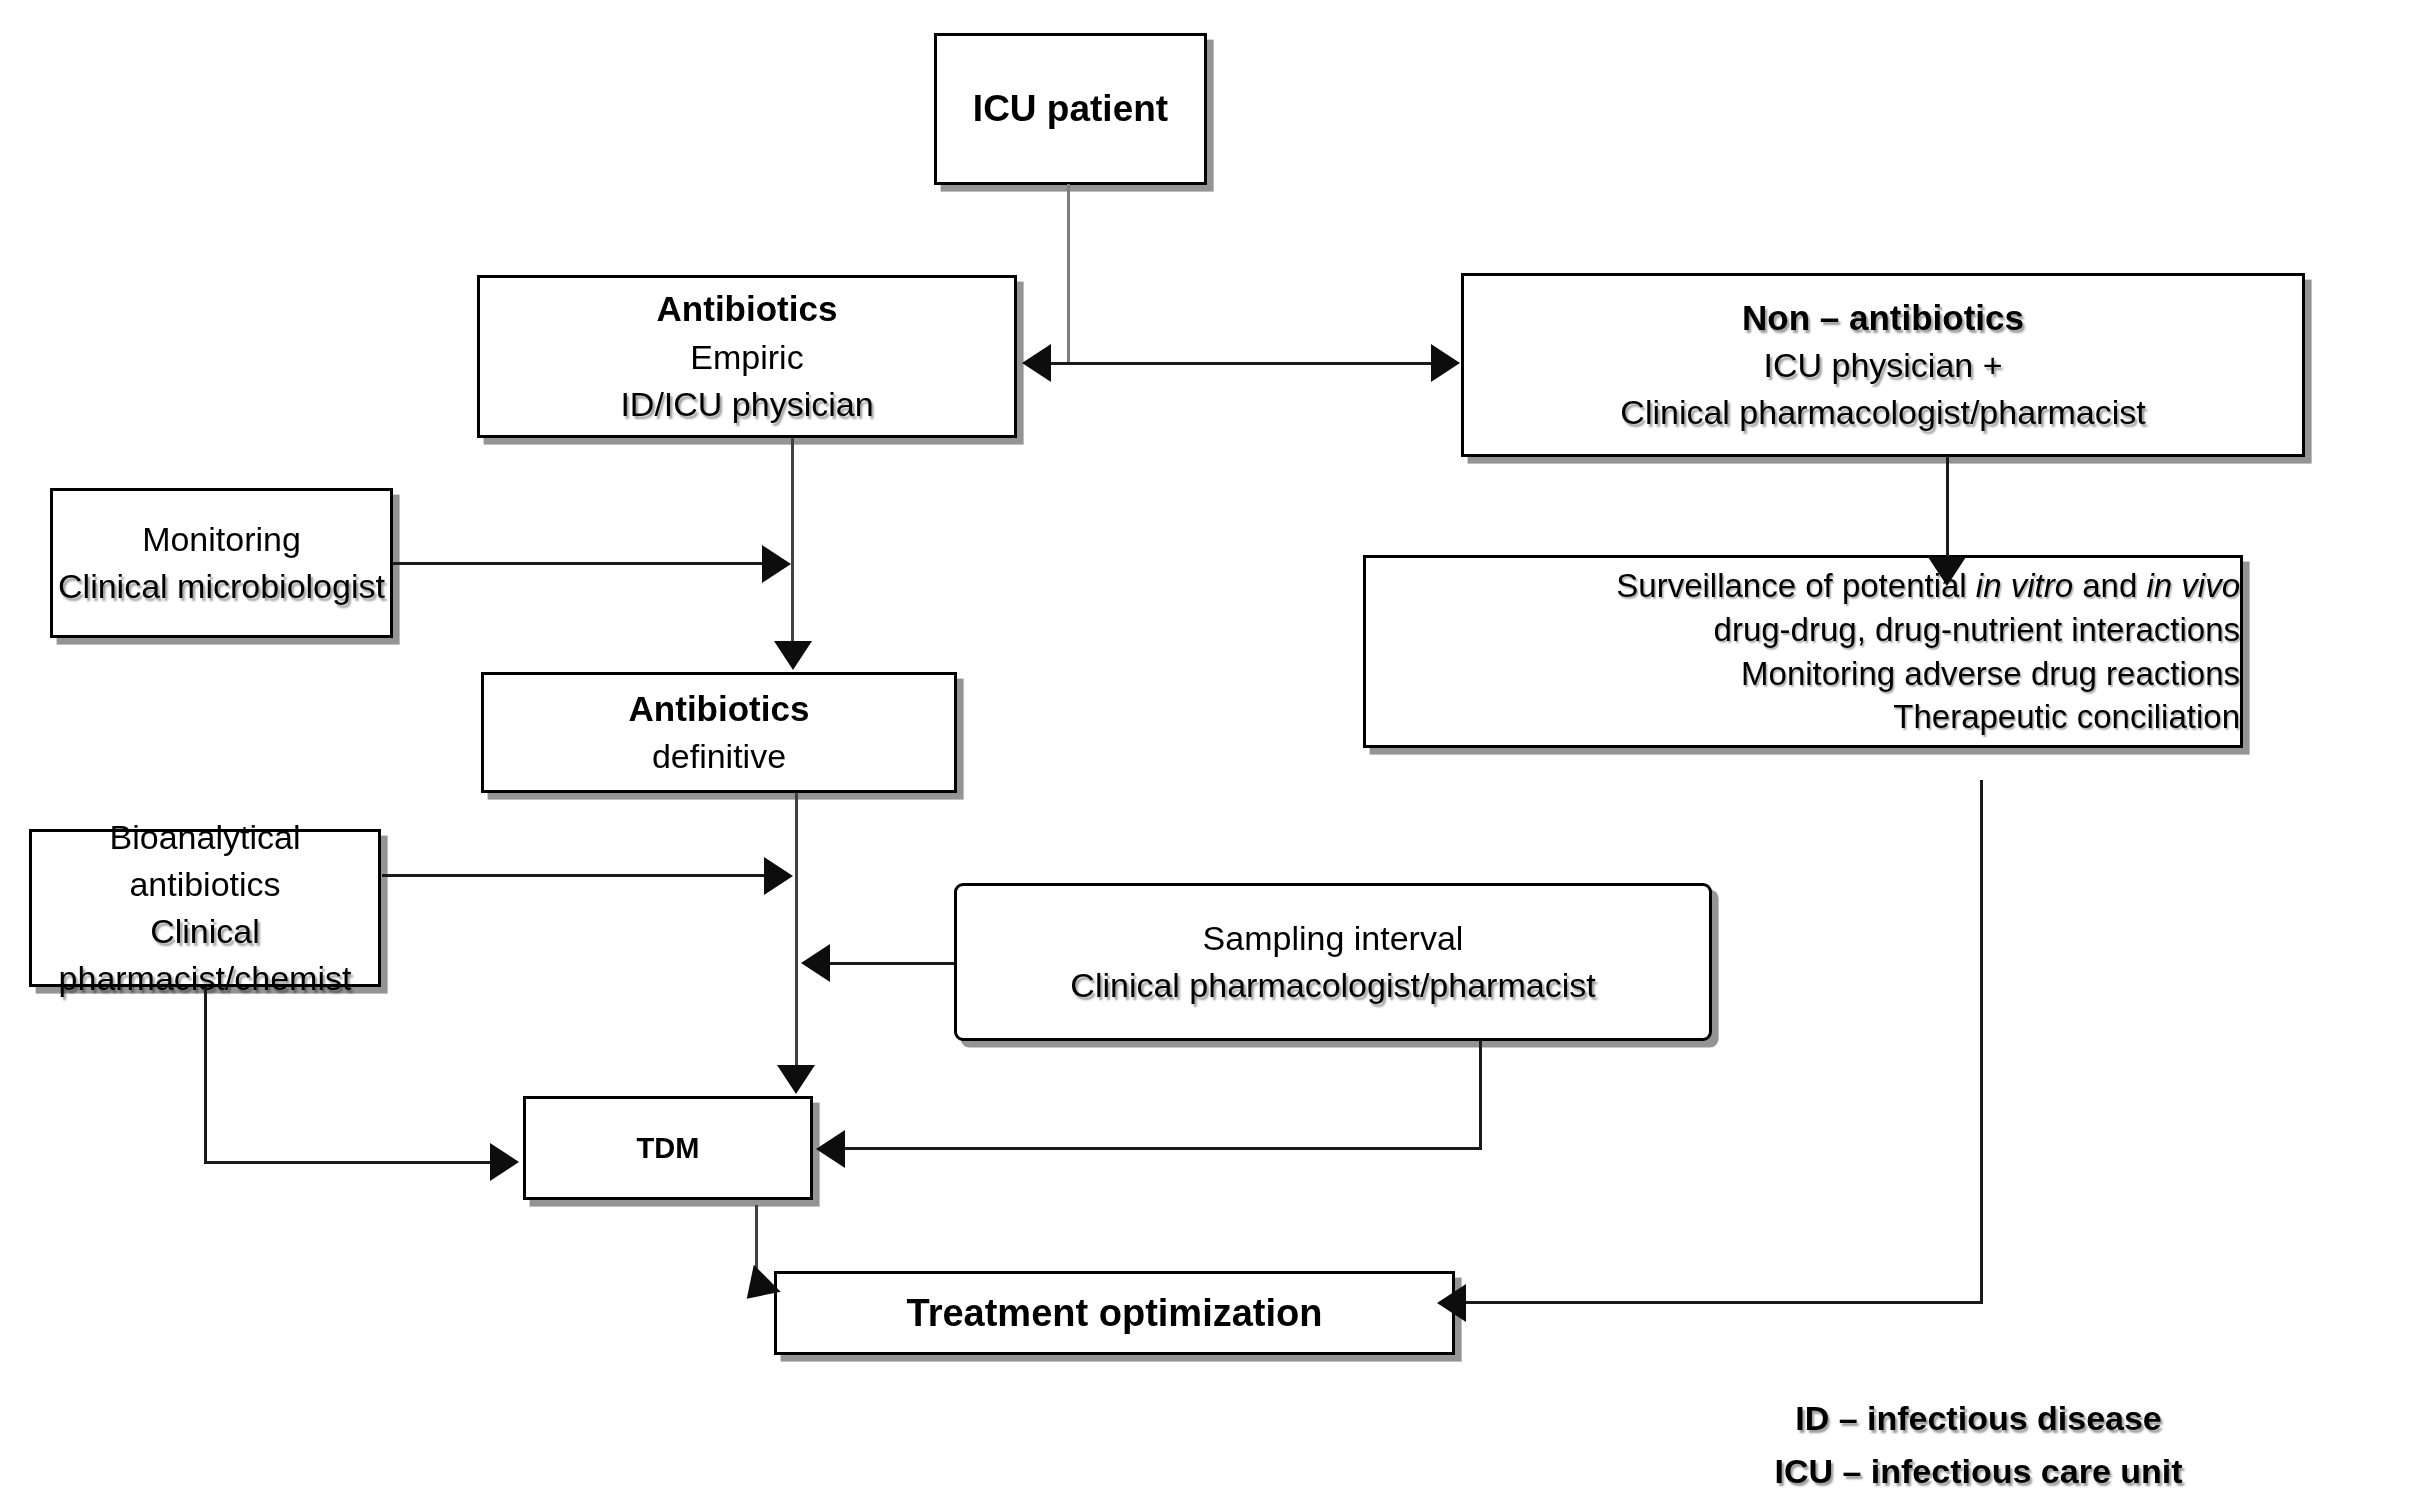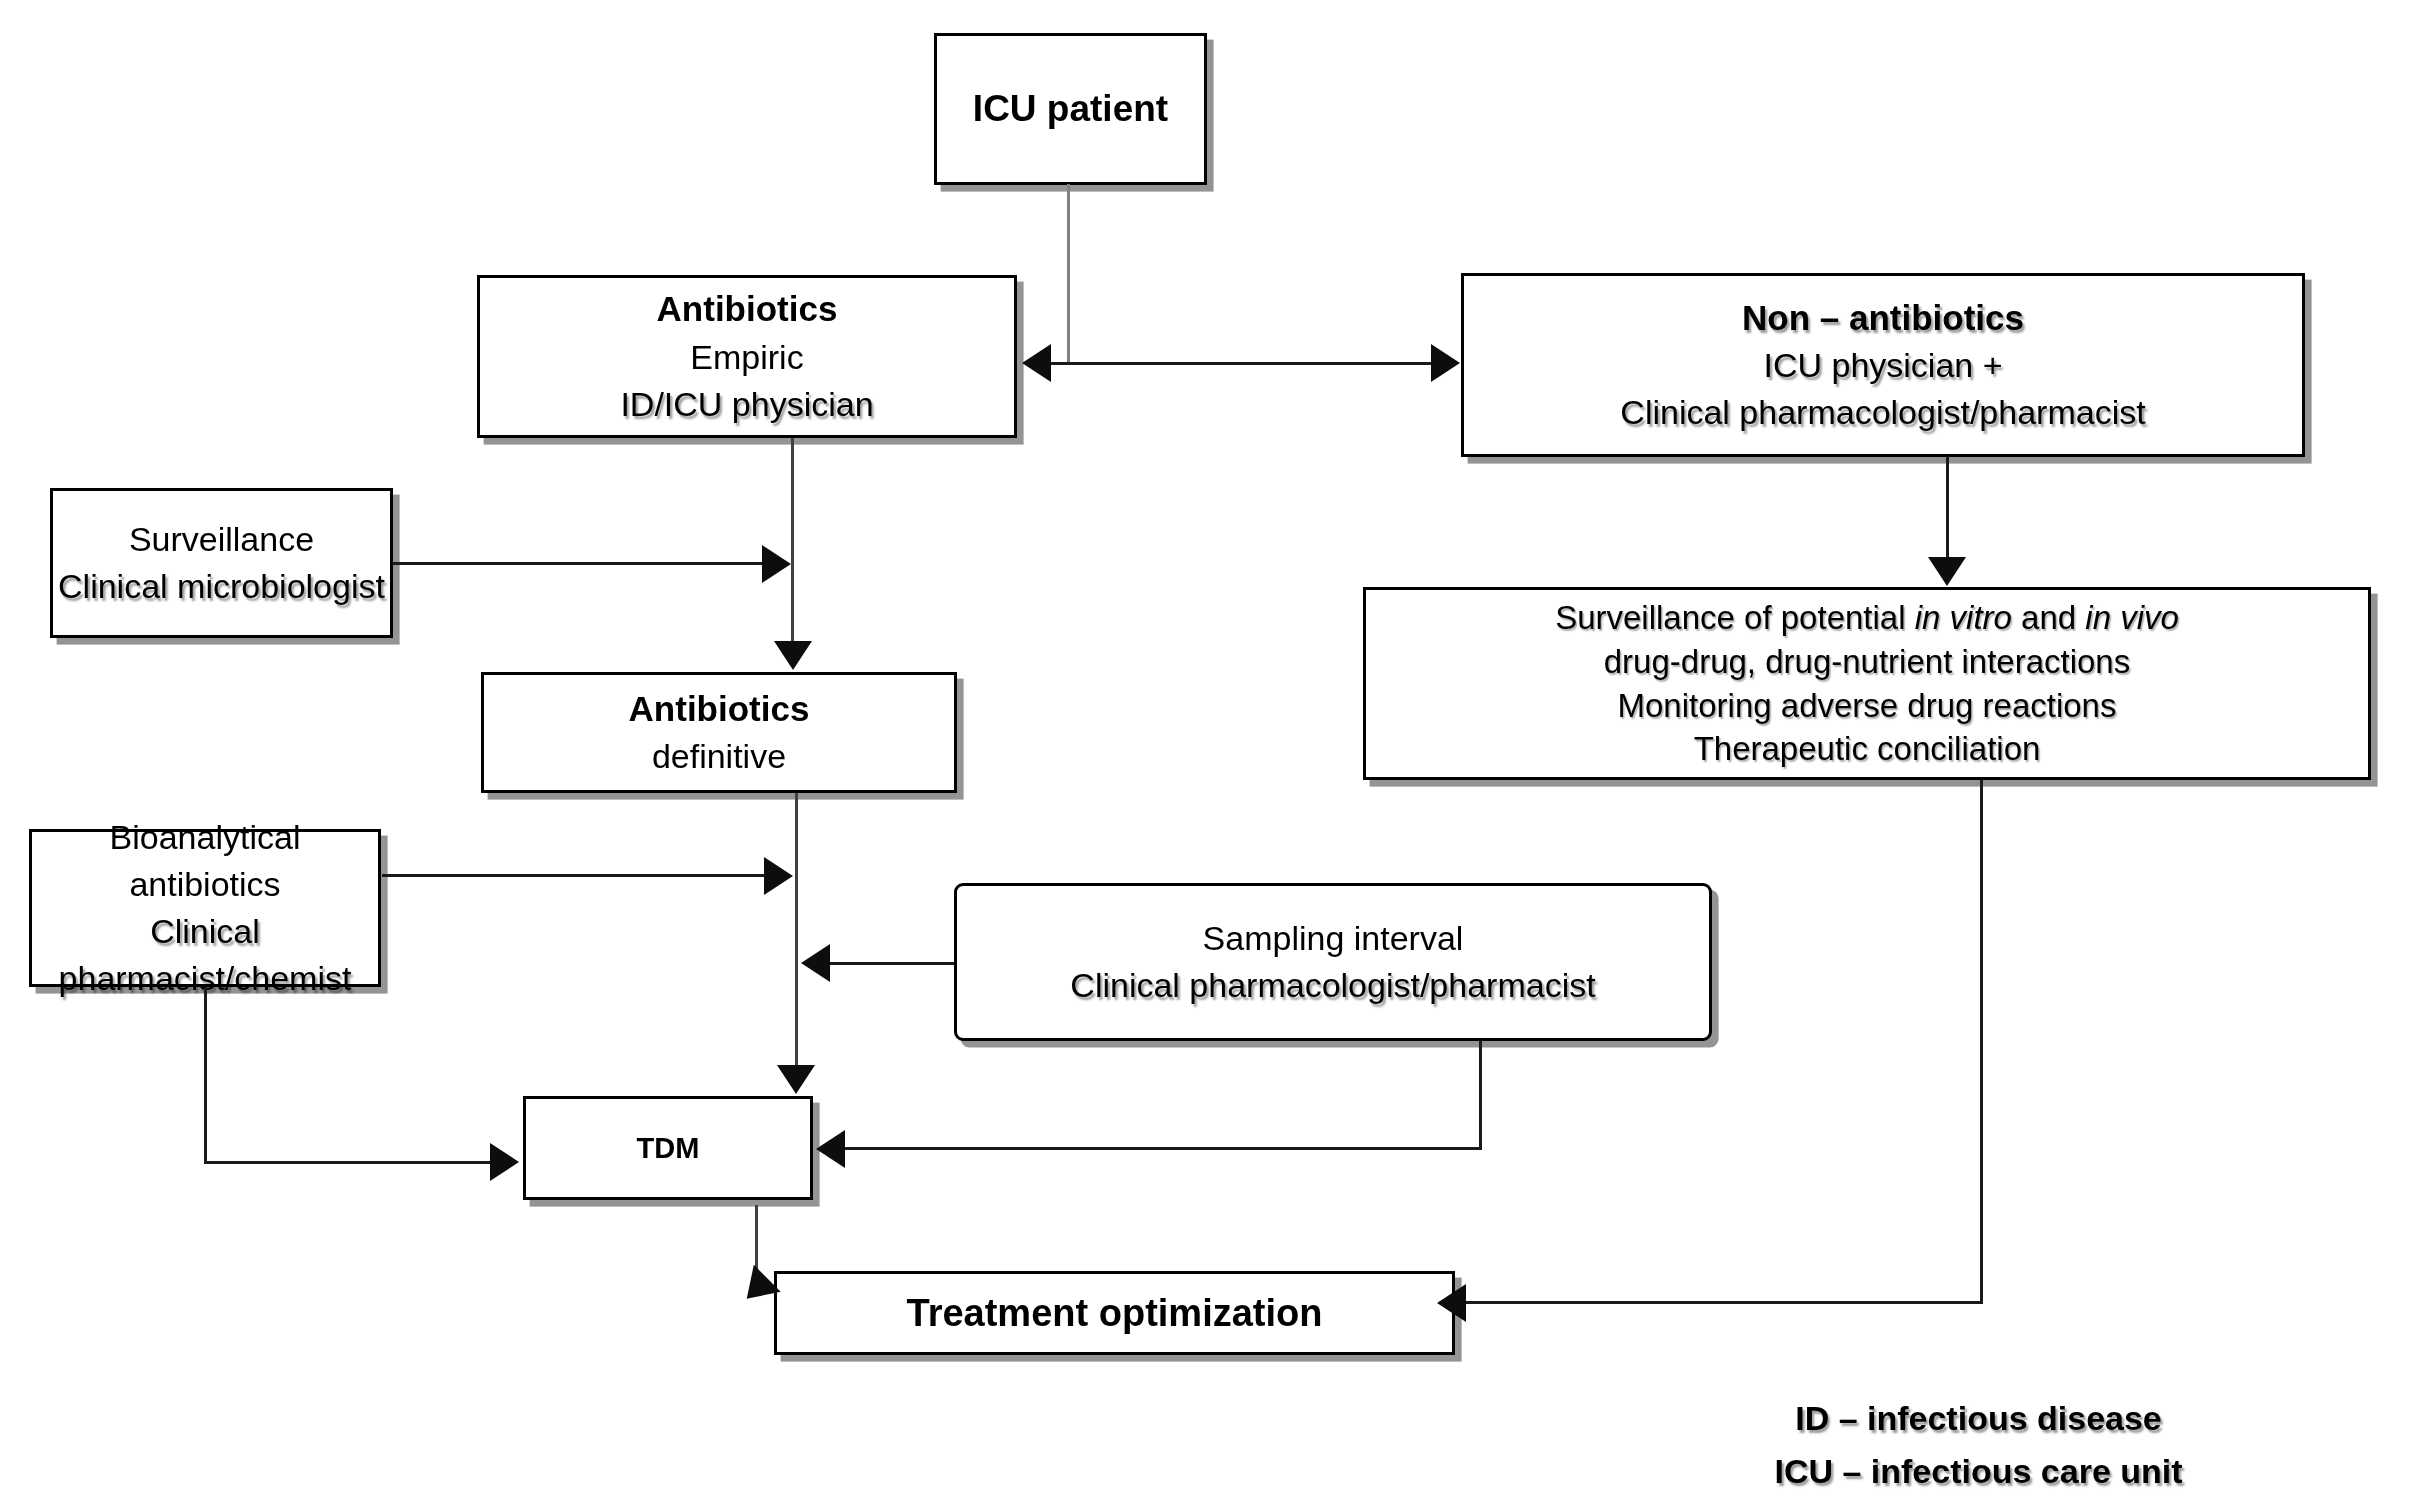--- a/index.html
+++ b/index.html
@@ -58,30 +58,30 @@
     <div class="tsh">ID/ICU physician</div>
   </div>
 
   <div class="box" style="left:1461px; top:273px; width:844px; height:184px;justify-content:center;">
     <div class="b fs48 tsh">Non – antibiotics</div>
     <div class="tsh">ICU physician +</div>
     <div class="tsh">Clinical pharmacologist/pharmacist</div>
   </div>
 
   <div class="box" style="left:50px; top:488px; width:343px; height:150px;">
-    <div>Surveillance</div>
+    <div>Monitoring</div>
     <div class="tsh">Clinical microbiologist</div>
   </div>
 
   <div class="box" style="left:481px; top:672px; width:476px; height:121px;">
     <div class="b fs48">Antibiotics</div>
     <div>definitive</div>
   </div>
 
-  <div class="box" style="left:1363px; top:587px; width:1008px; height:193px; font-size:33px; line-height:1.32;">
+  <div class="box" style="left:1363px; top:555px; width:880px; height:193px; font-size:33px; line-height:1.32;align-items:flex-end;">
     <div class="tsh-light">
       <span>Surveillance of potential </span><span class="it">in vitro</span><span> and </span><span class="it">in vivo</span>
     </div>
     <div class="tsh-light">drug-drug, drug-nutrient interactions</div>
     <div class="tsh-light">Monitoring adverse drug reactions</div>
     <div class="tsh-light">Therapeutic conciliation</div>
   </div>
 
   <div class="box" style="left:29px; top:829px; width:352px; height:158px;">
     <div>Bioanalytical antibiotics</div>

